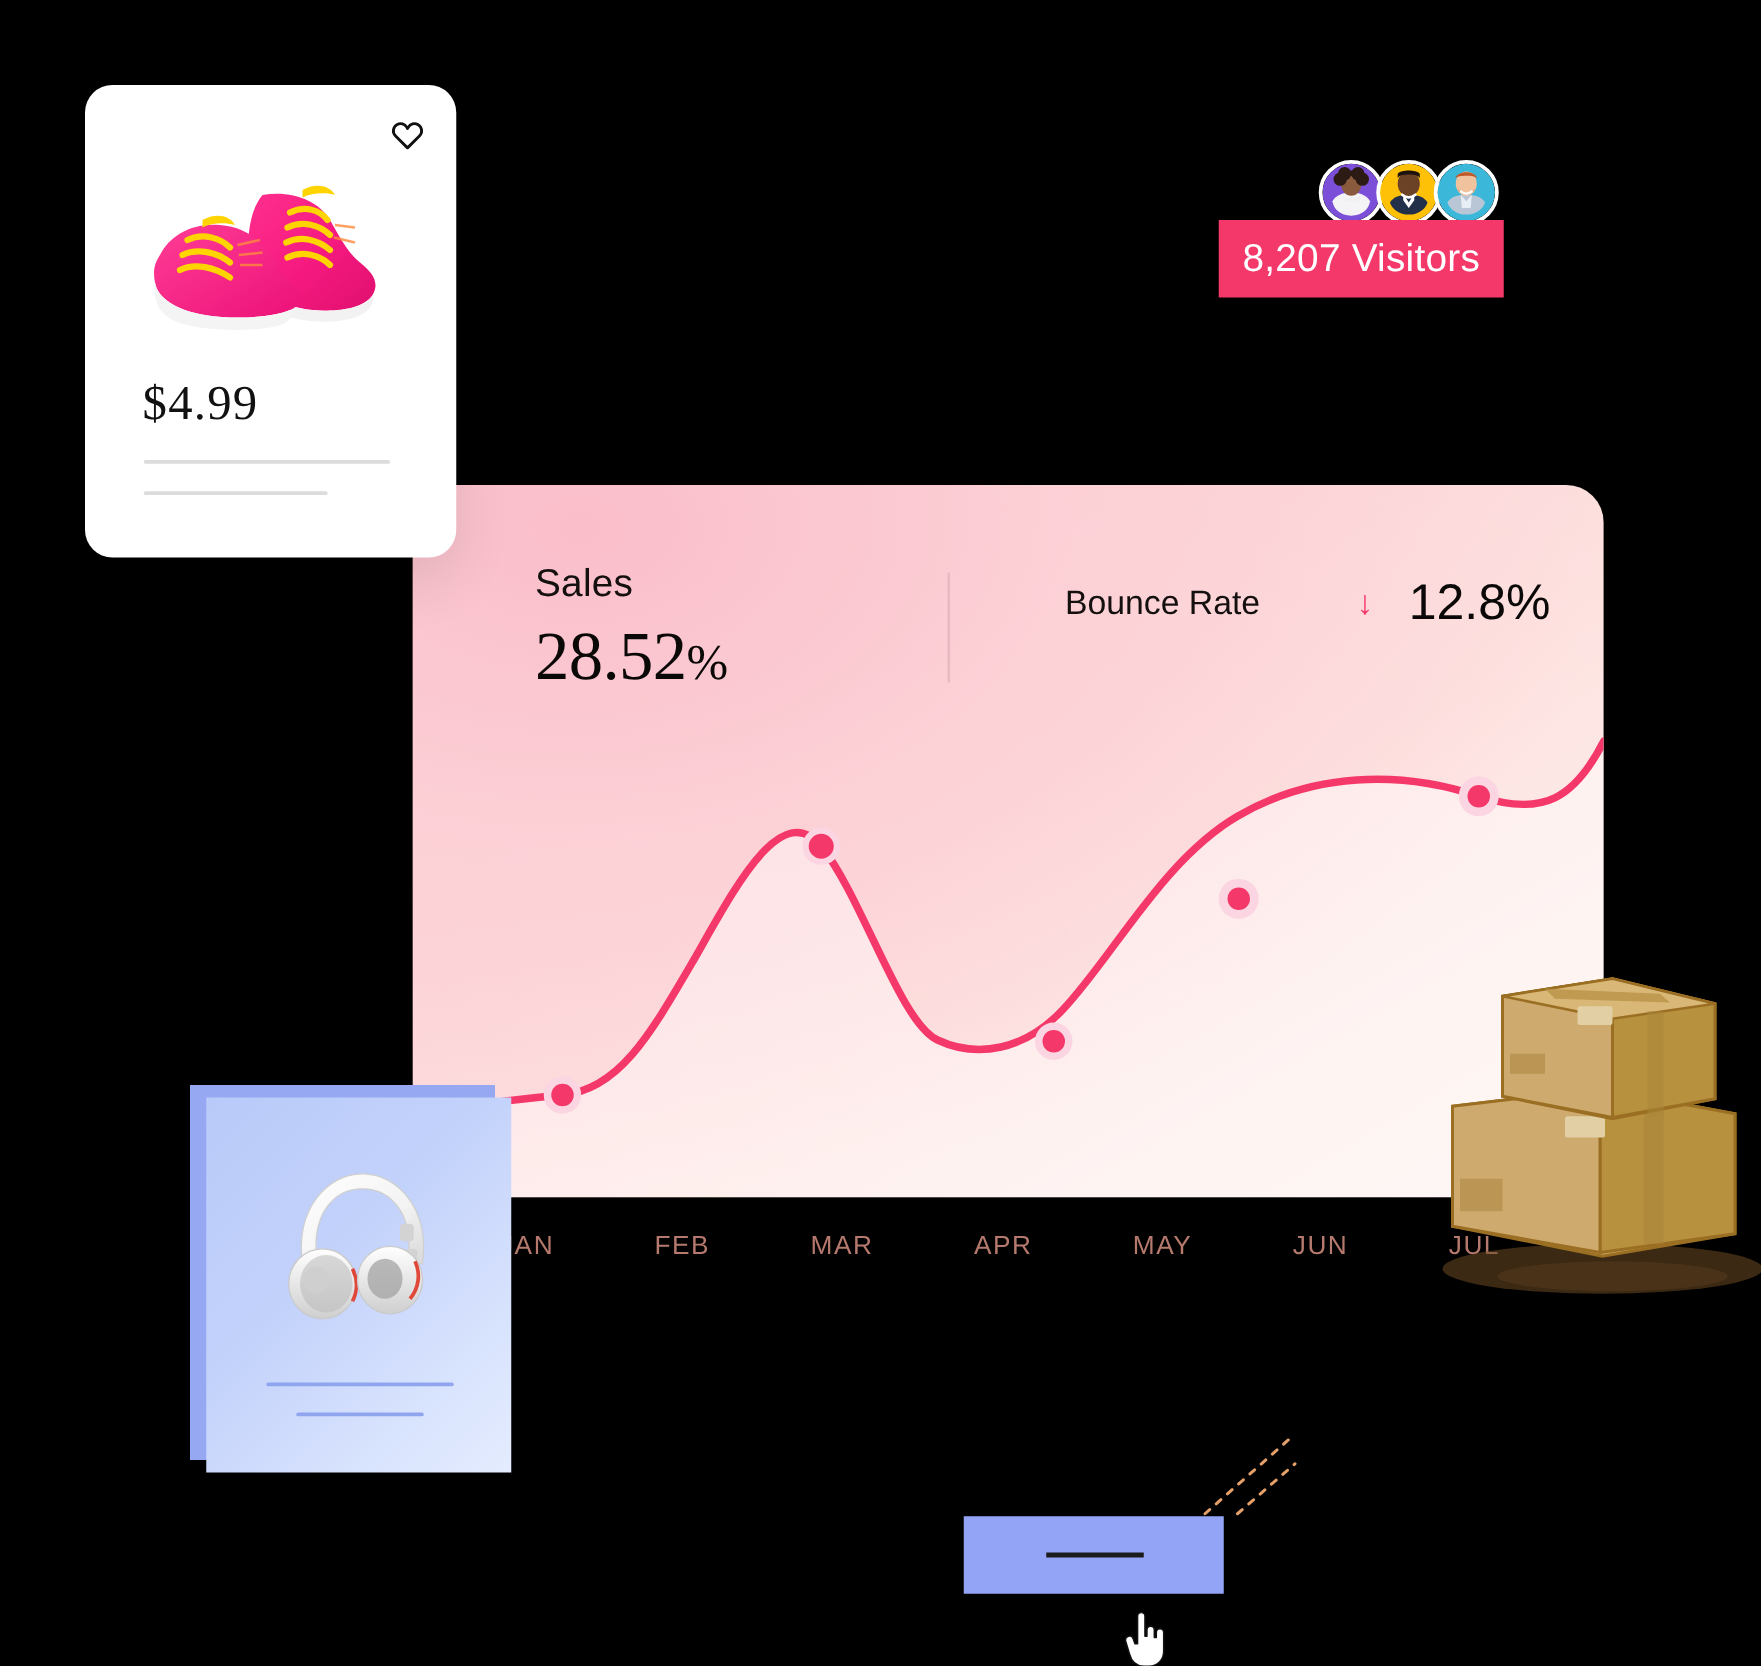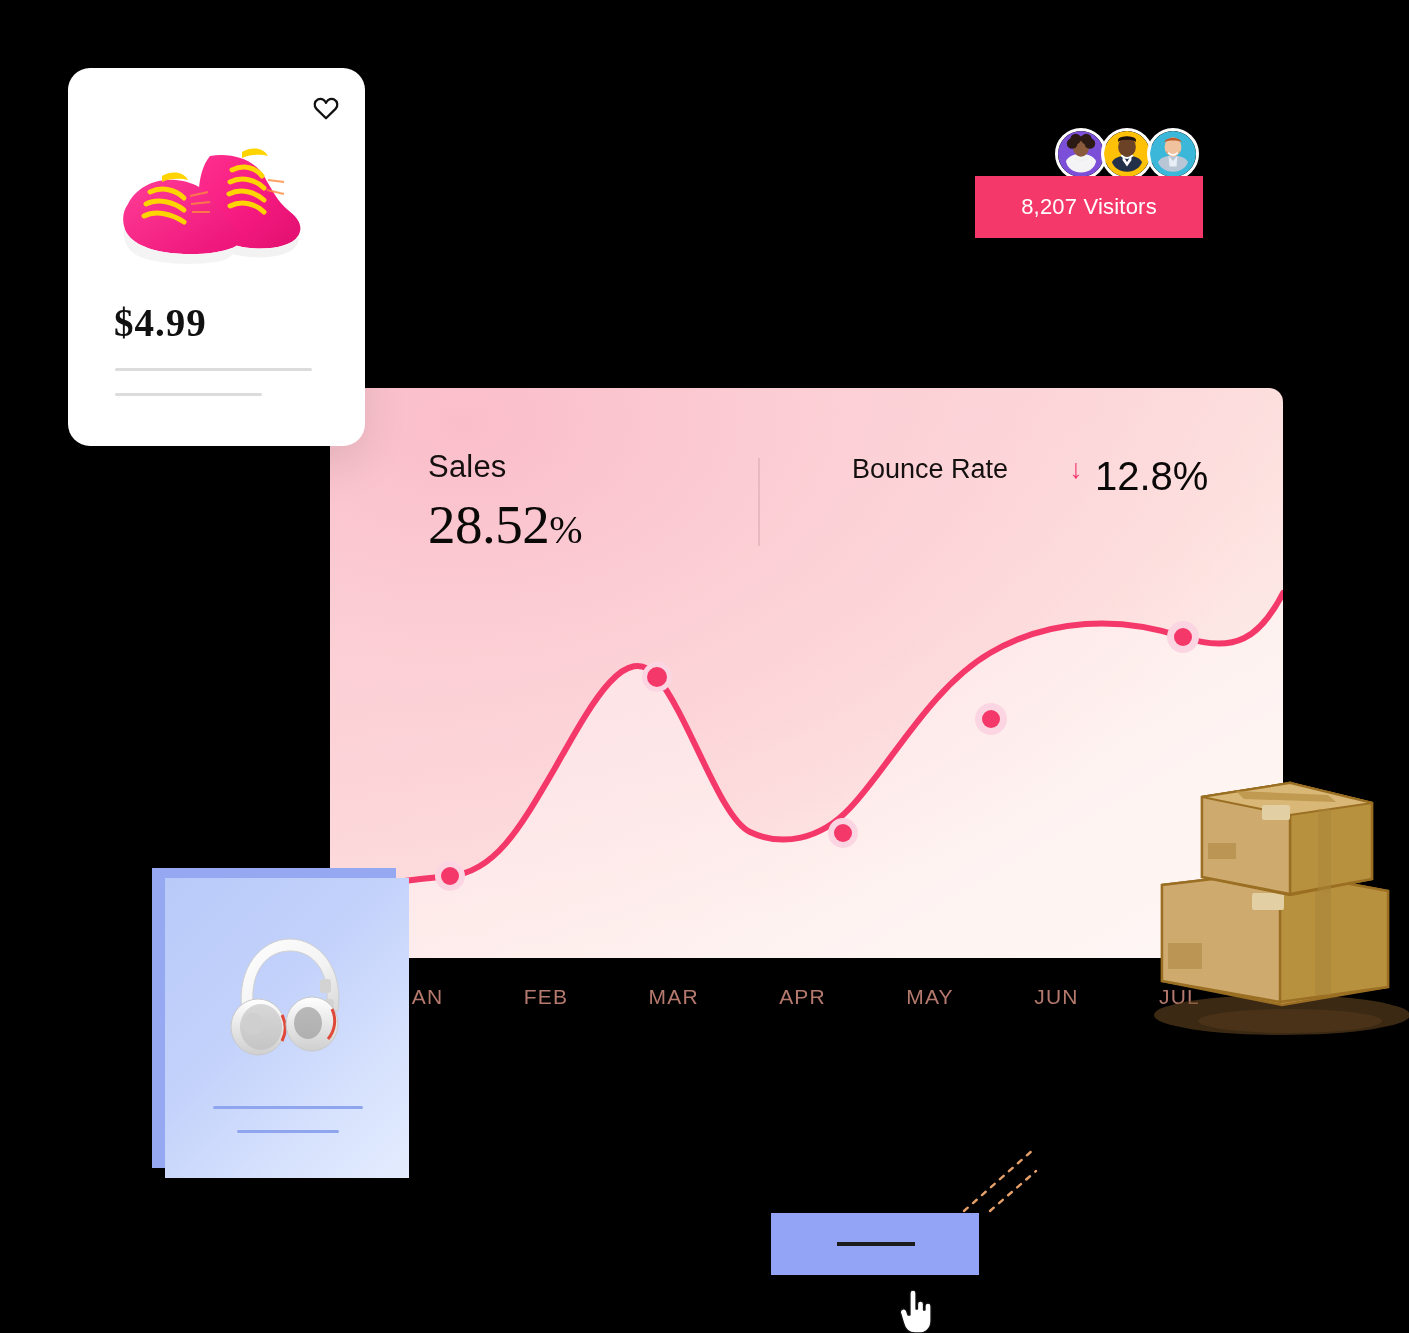--- a/index.html
+++ b/index.html
@@ -6,62 +6,61 @@
   html,body { background:#000; }
   body {
     width:1409px; height:1333px; position:relative; overflow:hidden;
     font-family:"Liberation Sans", sans-serif;
   }
   .stage { position:absolute; inset:0; }
 
   
   #analytics-panel {
     position:absolute; left:330px; top:388px; width:953px; height:570px;
-    border-radius:14px;
+    border-radius:30px;
     background:
       radial-gradient(120% 130% at 14% 6%, rgba(250,190,202,1) 0%, rgba(252,208,214,0.85) 34%, rgba(255,236,236,0.2) 72%, rgba(255,242,240,0) 100%),
       linear-gradient(150deg, #fbc8d2 0%, #fcd2d5 30%, #fde0dd 58%, #fdeeea 80%, #fdf3ef 100%);
     overflow:hidden;
   }
   .panel-noise {
     position:absolute; inset:0; pointer-events:none;
     background-image:radial-gradient(rgba(255,255,255,.55) 1px, transparent 1px);
     background-size:9px 9px; opacity:.28;
     -webkit-mask-image:radial-gradient(90% 80% at 75% 80%, #000 0%, transparent 70%);
             mask-image:radial-gradient(90% 80% at 75% 80%, #000 0%, transparent 70%);
   }
   #stats-row { position:absolute; left:98px; top:62px; display:flex; align-items:flex-start; }
   #sales-block { width:330px; }
   .sales-label { font-size:31px; color:#14100f; letter-spacing:.2px; line-height:1.1; }
   .sales-value { font-size:55px; color:#0b0908; font-weight:400; letter-spacing:-.5px; margin-top:13px; line-height:1;font-family:Liberation Serif, serif; }
   .sales-value .pct { font-size:40px; }
   #stats-divider { width:2px; height:88px; background:#e8b9c1; margin:8px 0 0 0; }
   #metrics-block { margin-left:92px; padding-top:4px; }
-  .metric-row { display:flex; align-items:flex-start; height:57px; }
+  .metric-row { display:flex; align-items:center; height:57px;gap:16px; }
   .metric-label { font-size:27px; color:#14100f; width:205px; }
   .metric-arrow { font-size:27px; width:38px; text-align:center; }
   .metric-arrow.down { color:#f5386a; }
   .metric-arrow.up { color:#6fcf97; }
   .metric-value { font-size:40px; color:#0b0908; }
 
   #chart-svg { position:absolute; left:0; top:0; width:953px; height:570px; }
 
   
   #month-axis {
     position:absolute; left:400px; top:985px; width:800px;
     display:flex; justify-content:space-between;
   }
   .month-tick { font-size:21px; color:#b5796d; letter-spacing:1.2px; }
 
   
   #product-card {
     position:absolute; left:68px; top:68px; width:297px; height:378px;
     background:#fff; border-radius:22px;
     box-shadow:0 18px 44px rgba(0,0,0,.10);
-    font-weight:bold;
   }
   #favorite-button {
     position:absolute; right:24px; top:26px; width:30px; height:28px;
     display:flex; align-items:center; justify-content:center; cursor:pointer;
   }
   #shoe-image { position:absolute; left:24px; top:62px; width:250px; height:150px; }
   .price-text {
     position:absolute; left:46px; top:232px; font-size:39px; color:#111;
     font-family:"Liberation Serif", serif; letter-spacing:1px;
   }
@@ -81,21 +80,21 @@
   #headphones-image { position:absolute; left:55px; top:45px; width:140px; height:140px; }
   .ph-line-blue { position:absolute; height:3px; background:#8fa6ef; border-radius:2px; }
   #hp-line-1 { left:48px; top:228px; width:150px; }
   #hp-line-2 { left:72px; top:252px; width:102px; }
 
   
   #visitors-badge {
     position:absolute; left:975px; top:176px; width:228px; height:62px;
     background:#f5386a; display:flex; align-items:center; justify-content:center;
   }
-  .visitors-text { color:#fff; font-size:22px; letter-spacing:.2px; }
+  .visitors-text { color:#fff; font-size:31px; letter-spacing:.2px; }
   #avatar-group { position:absolute; left:1055px; top:128px; display:flex; }
   .avatar {
     width:52px; height:52px; border-radius:50%; margin-left:-6px;
     border:3px solid #fff; overflow:hidden; position:relative;
   }
   .avatar:first-child { margin-left:0; }
 
   
   #boxes-illustration { position:absolute; left:1140px; top:775px; width:270px; height:265px; }
 

